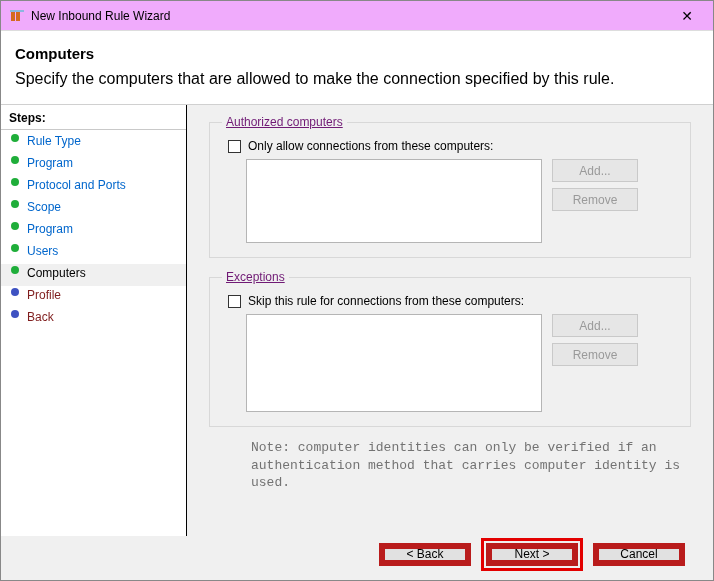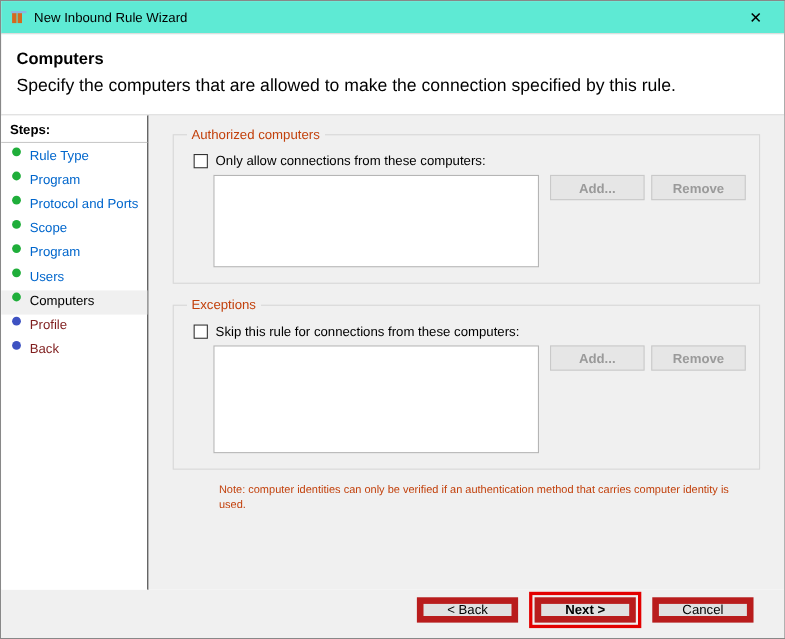--- a/index.html
+++ b/index.html
@@ -12,21 +12,21 @@
     width: 714px;
     height: 581px;
     overflow: hidden;
     border: 1px solid #888;
   }
   .titlebar {
     height: 30px;
     display: flex;
     align-items: center;
     padding: 0 6px 0 8px;
-    background: #5eead4;
+    background: #f0abfc;
     border-bottom: 1px solid #ddd;
   }
   .titlebar .icon {
     width: 16px; height: 16px; margin-right: 6px;
   }
   .titlebar .title { flex: 1; }
   .titlebar .close {
     width: 40px; height: 28px;
     display: flex; align-items: center; justify-content: center;
     font-family: Arial, sans-serif;
@@ -89,21 +89,22 @@
   }
   fieldset {
     border: 1px solid #d8d8d8;
     margin: 0 0 12px 0;
     padding: 10px 12px 14px 12px;
     background: #f0f0f0;
   }
   fieldset legend {
     padding: 0 4px;
     font-size: 12px;
-    color: #c2410c;
+    color: #701a75;
+    text-decoration: underline;
   }
   .chk-row {
     display: flex;
     align-items: center;
     margin: 0 0 6px 6px;
   }
   .chk {
     width: 13px; height: 13px;
     border: 1px solid #333;
     background: #fff;
@@ -115,47 +116,47 @@
     height: 84px;
     background: #fff;
     border: 1px solid #b5b5b5;
     margin-left: 24px;
     display: inline-block;
     vertical-align: top;
   }
   .listbox.tall { height: 98px; }
   .btn-col {
     display: inline-flex;
-    flex-direction: row;
+    flex-direction: column;
     gap: 6px;
     margin-left: 10px;
     vertical-align: top;
-    font-weight: bold;
   }
   .btn-col-wrap {
     display: flex;
     align-items: flex-start;
   }
   .btn {
     width: 86px;
     height: 23px;
     border: 1px solid #c9c9c9;
     background: #e1e1e1;
     font-size: 12px;
     display: flex;
     align-items: center;
     justify-content: center;
     cursor: default;
   }
   .btn.disabled { color: #9a9a9a; background: #e6e6e6; }
   .note {
     margin: 6px 10px 0 42px;
-    color: #c2410c;
+    color: #737373;
     line-height: 1.35;
-    font-size: 10px;
+    font-size: 13px;
+    font-family: Liberation Mono, monospace;
   }
   .footer {
     height: 48px;
     background: #f0f0f0;
     display: flex;
     align-items: center;
     justify-content: flex-end;
     padding: 0 28px 12px 0;
     gap: 10px;
   }
@@ -167,21 +168,21 @@
     font-size: 12px;
     display: flex;
     align-items: center;
     justify-content: center;
     cursor: default;
   }
   .highlight-next {
     border: 3px solid #e30000;
     padding: 2px;
   }
-  .highlight-next .fb { margin:0;font-weight:bold; }
+  .highlight-next .fb { margin:0; }
 </style>
 </head>
 <body>
 
 <div class="titlebar">
   <span class="icon">
     <svg width="16" height="16" viewBox="0 0 16 16">
       <rect x="2" y="3" width="4" height="10" fill="#d46a1f"></rect>
       <rect x="7" y="3" width="4" height="10" fill="#d46a1f"></rect>
       <rect x="1" y="2" width="14" height="2" fill="#8bb6e0"></rect>

